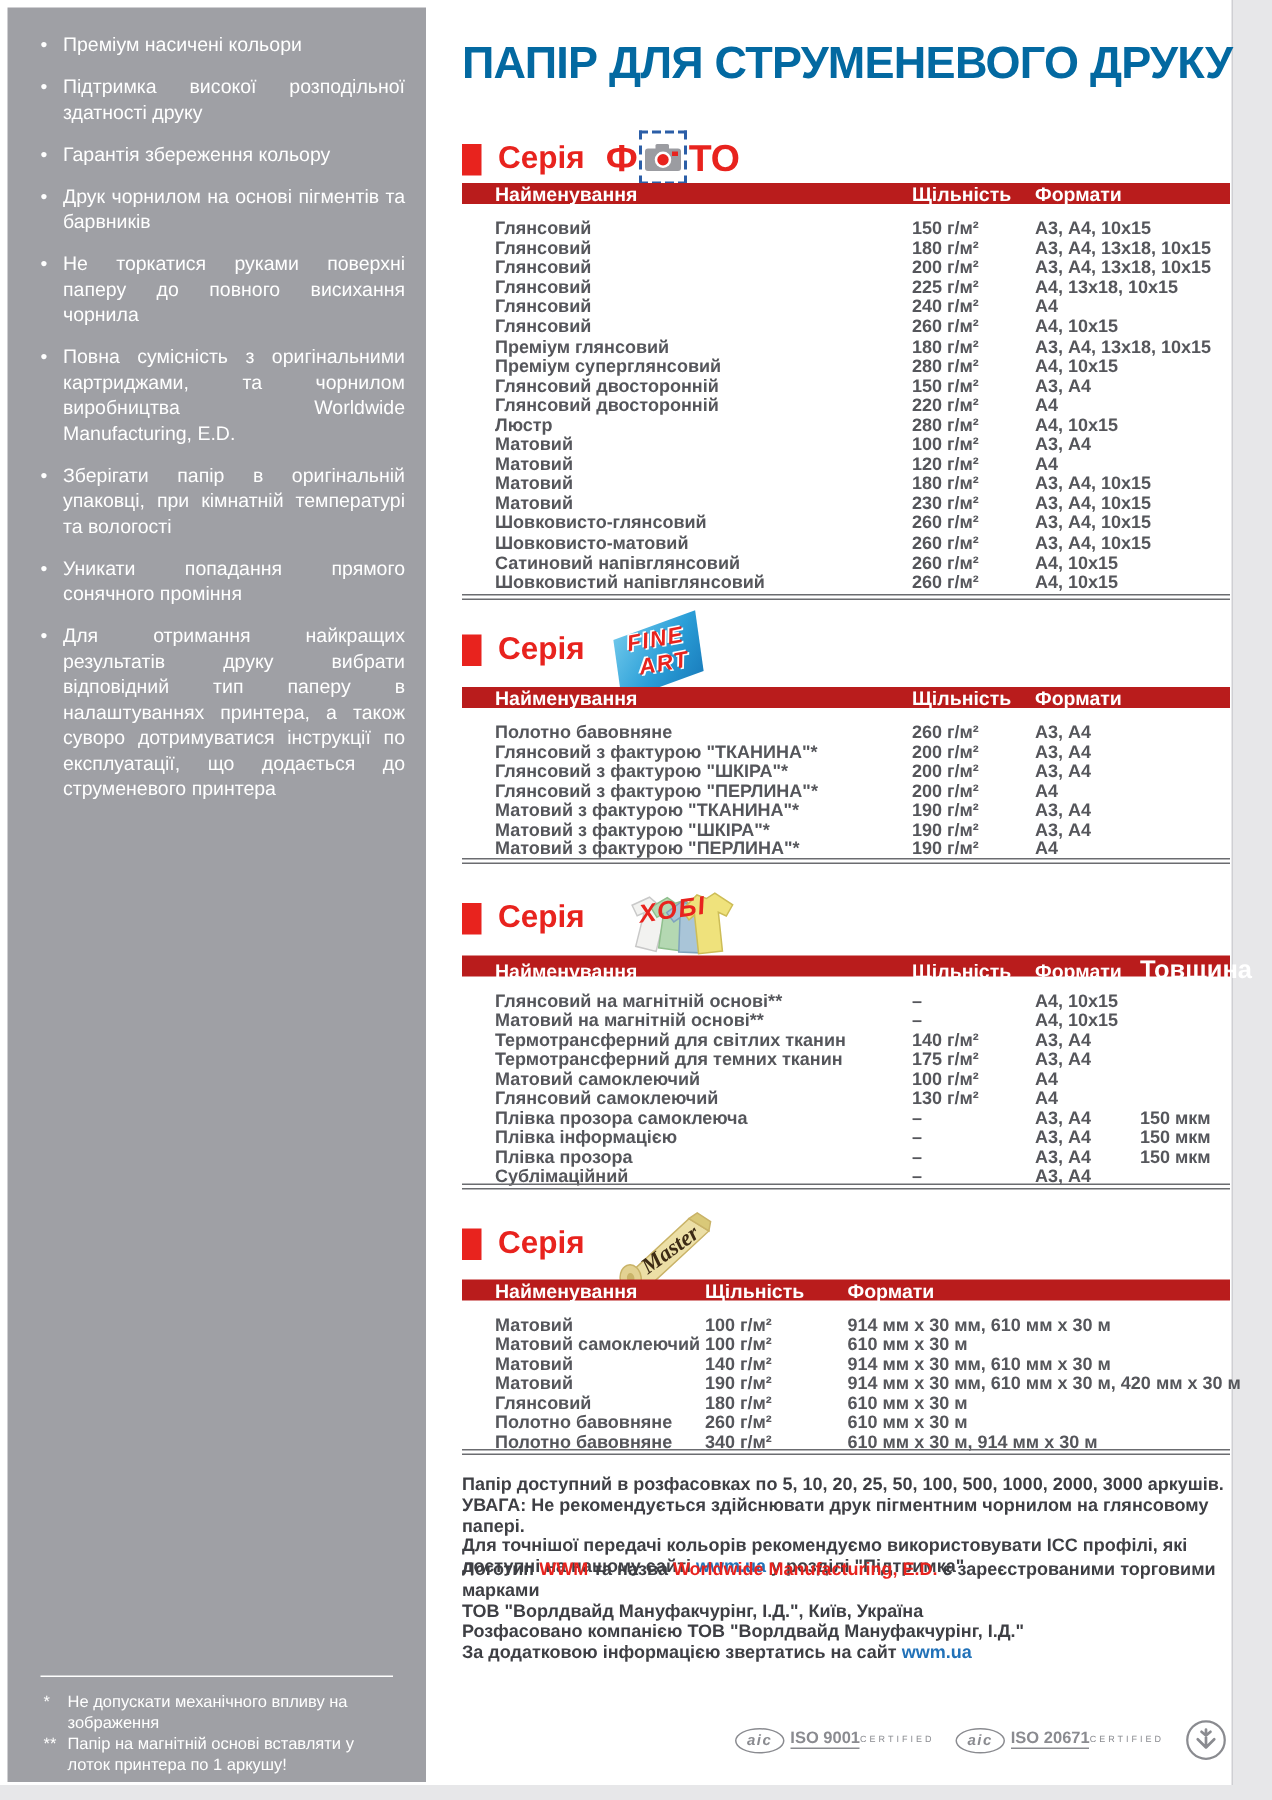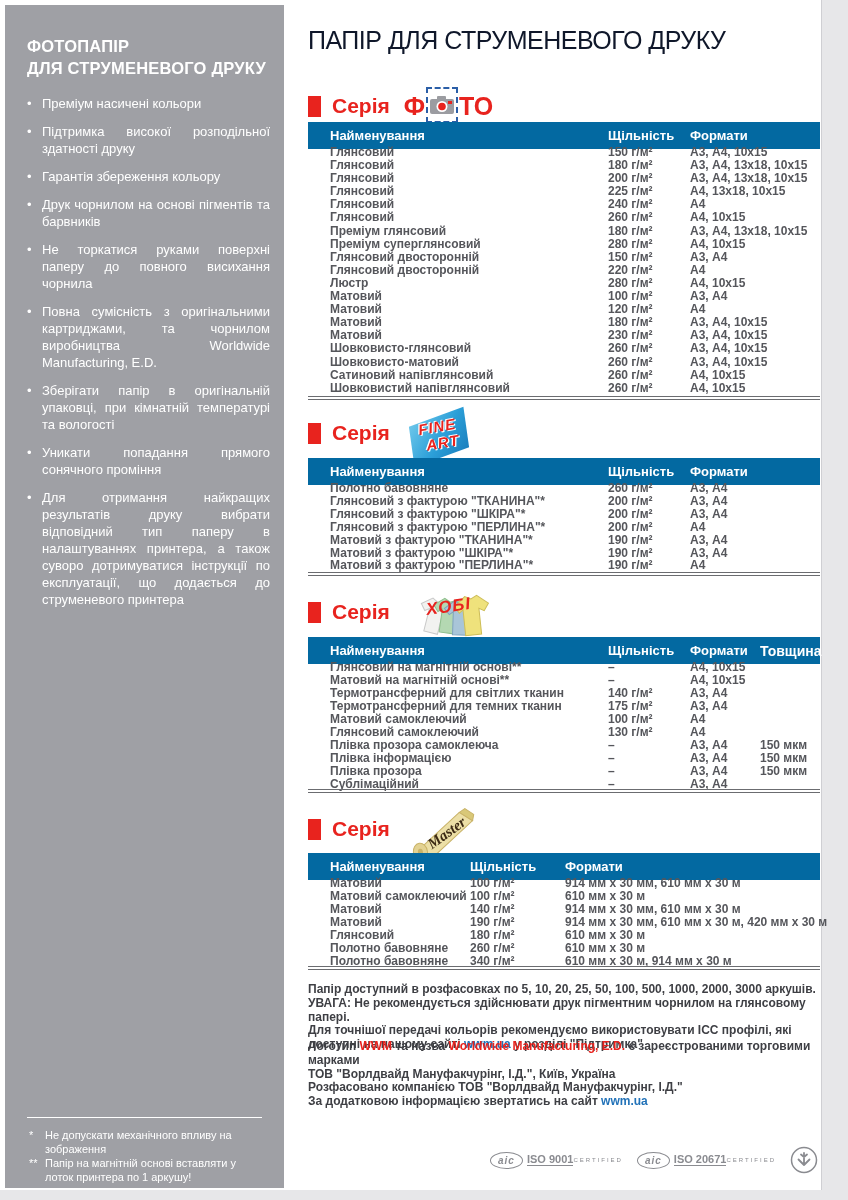--- a/index.html
+++ b/index.html
@@ -31,21 +31,21 @@
   .sb-bullets .dot { font-size:13px; }
   .sb-bullets .btxt { text-align:justify; }
   .sb-foot { position:absolute; left:0; top:1112px; width:100%; }
   .sb-foot .rule { border-top:1px solid #ffffff; margin:0 22px 10px 22px; }
   .fn-row { display:grid; grid-template-columns:16px 1fr; margin:0 20px 0 24px; font-size:11px; line-height:14px; }
   .fn-row .fn-marker { text-align:left; }
   
   .main { position:absolute; left:308px; top:0; width:512px; height:1190px; }
   .main-title {
     position:absolute; top:26px; left:0; width:100%;
-    font-size:25px; font-weight:normal; color:#0f172a; letter-spacing:-0.5px; white-space:nowrap;
+    font-size:30px; font-weight:bold; color:#0369a1; letter-spacing:-0.5px; white-space:nowrap;
   }
   .series { position:absolute; left:0; display:flex; align-items:center; }
   .sq { display:inline-block; width:13px; height:21px; background:#e8231e; margin-right:11px; flex:none; }
   .series-label { font-size:21px; font-weight:bold; color:#e8231e; margin-right:14px; white-space:nowrap; }
   
   .logo-foto { display:flex; align-items:center; font-size:25px; font-weight:bold; color:#e8231e; position:relative; }
   .camera-frame {
     display:inline-flex; align-items:center; justify-content:center;
     width:32px; height:36px; margin:0 1px; border:2px dashed #2b5ea7; position:relative; top:-1px;
   }
@@ -68,22 +68,22 @@
   .logo-hobi { position:relative; width:86px; height:54px; top:4px; }
   .logo-hobi svg { position:absolute; left:0; top:0; }
   .logo-hobi .hobi-word {
     position:absolute; left:22px; top:8px; font-size:17px; font-weight:bold; font-style:italic;
     color:#e8231e; transform:rotate(-8deg); letter-spacing:1px;
   }
   
   .logo-master { position:relative; width:76px; height:52px; top:4px; }
   
   .thead {
-    position:absolute; left:0; width:512px; height:27px;
-    background:#0369a1; color:#ffffff; font-size:13px; font-weight:bold;
+    position:absolute; left:0; width:512px; height:14px;
+    background:#b91c1c; color:#ffffff; font-size:13px; font-weight:bold;
     align-items:center; padding-left:22px;
   }
   .tbody { position:absolute; left:0; width:512px; padding-top:2px; }
   .trow { padding-left:22px; }
   .tcell { font-size:12px; font-weight:bold; color:#55565b; white-space:nowrap; overflow:visible; }
   .grid3, .grid3-row { display:grid; grid-template-columns:278px 82px 1fr; }
   .grid4, .grid4-row { display:grid; grid-template-columns:278px 82px 70px 1fr; }
   .gridM, .gridM-row { display:grid; grid-template-columns:140px 95px 1fr; }
   .t1 .trow { line-height:13.1px; }
   .t2 .trow { line-height:12.9px; }
@@ -105,24 +105,20 @@
   .badge .iso-line1 { font-size:11px; font-weight:bold; border-bottom:1px solid #8a8b90; padding-bottom:1px; white-space:nowrap; }
   .badge .iso-line2 { font-size:6px; letter-spacing:2px; padding-top:1px; }
   .circ-icon { width:28px; height:28px; }
 </style>
 </head>
 <body>
 
 <div class="sheet"></div>
 
 <aside class="sidebar">
-  <h2 class="sb-title">
-    <span>ФОТОПАПІР</span><br>
-    <span>ДЛЯ СТРУМЕНЕВОГО ДРУКУ</span>
-  </h2>
   <ul class="sb-bullets">
     <li>
         <span class="dot">•</span>
         <span class="btxt">Преміум насичені кольори</span>
       </li>
     <li>
         <span class="dot">•</span>
         <span class="btxt">Підтримка високої розподільної здатності друку</span>
       </li>
     <li>
@@ -362,21 +358,21 @@
           <path d="M14 16 L25 7 L31 10 L37 7 L48 16 L43 23 L38 20 L38 46 L22 46 L22 20 L18 23 Z" fill="#efe27c" stroke="#cdbd57" stroke-width="1"></path>
         </g>
       </svg>
       <span class="hobi-word">ХОБІ</span>
     </span>
   </div>
   <div class="thead grid4" style="top:637px;">
     <span class="tcell" style="color:#fff;font-size:13px;">Найменування</span>
     <span class="tcell" style="color:#fff;font-size:13px;">Щільність</span>
     <span class="tcell" style="color:#fff;font-size:13px;">Формати</span>
-    <span class="tcell" style="color:#fff;font-size:14px;">Товщина</span>
+    <span class="tcell" style="color:#fff;font-size:17px;">Товщина</span>
   </div>
   <div class="tbody t3" style="top:659px;">
       <div class="trow grid4-row">
         <span class="tcell">Глянсовий на магнітній основі**</span>
         <span class="tcell">–</span>
         <span class="tcell">А4, 10х15</span>
         <span class="tcell"></span>
       </div>
       <div class="trow grid4-row">
         <span class="tcell">Матовий на магнітній основі**</span>

